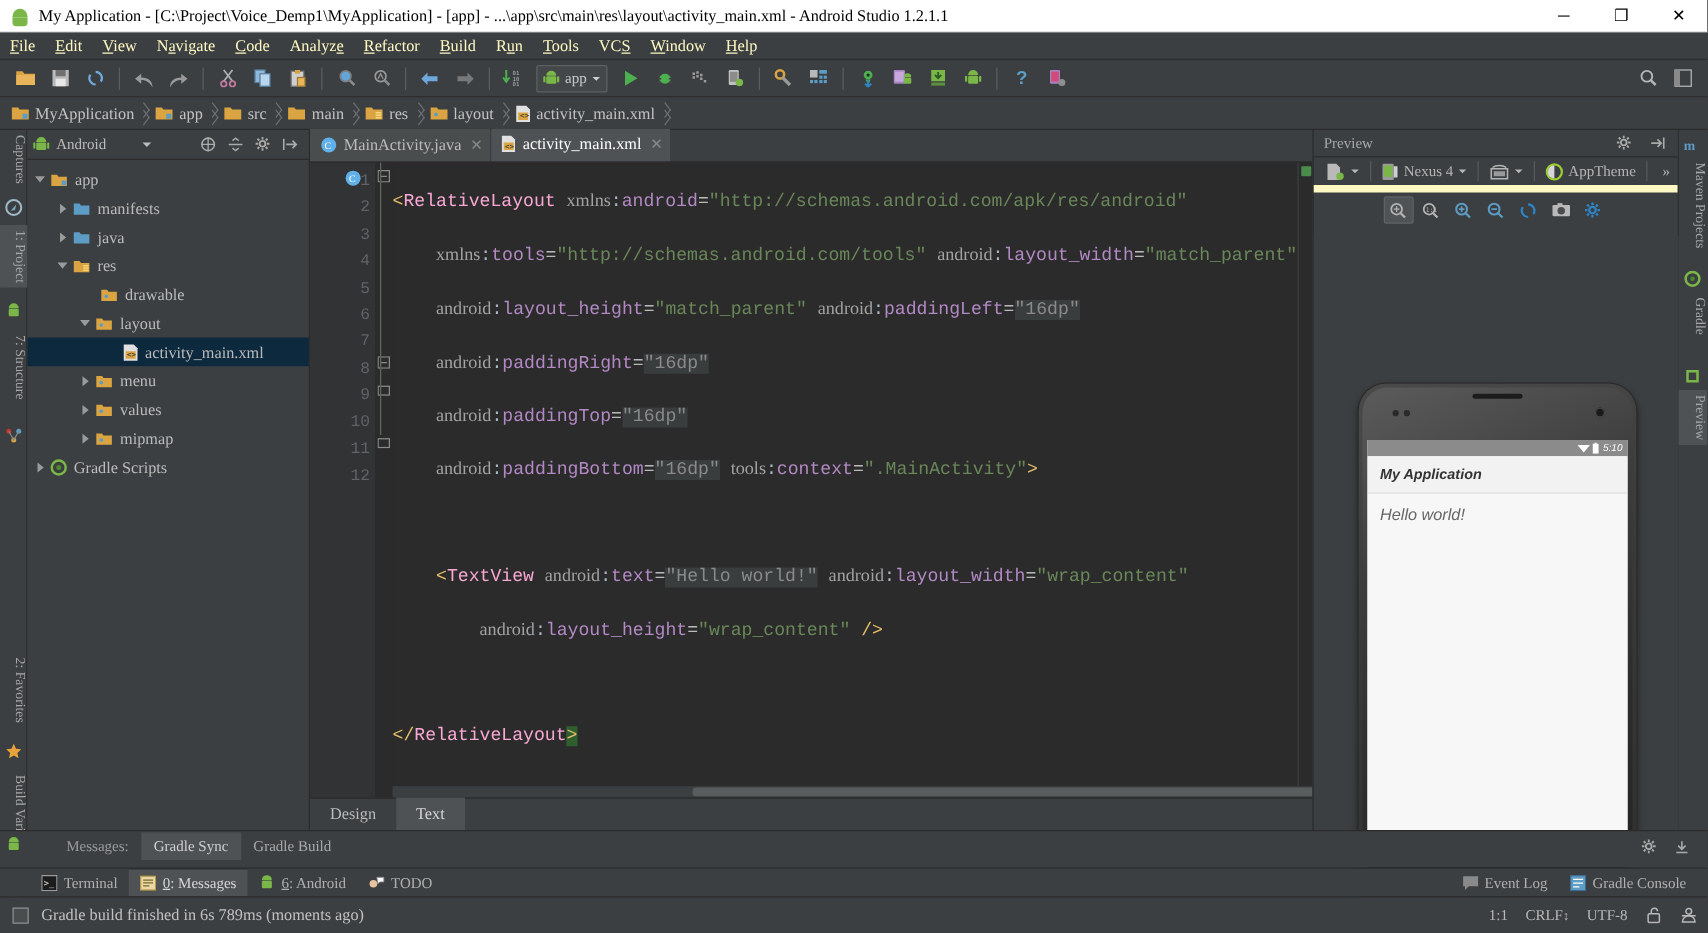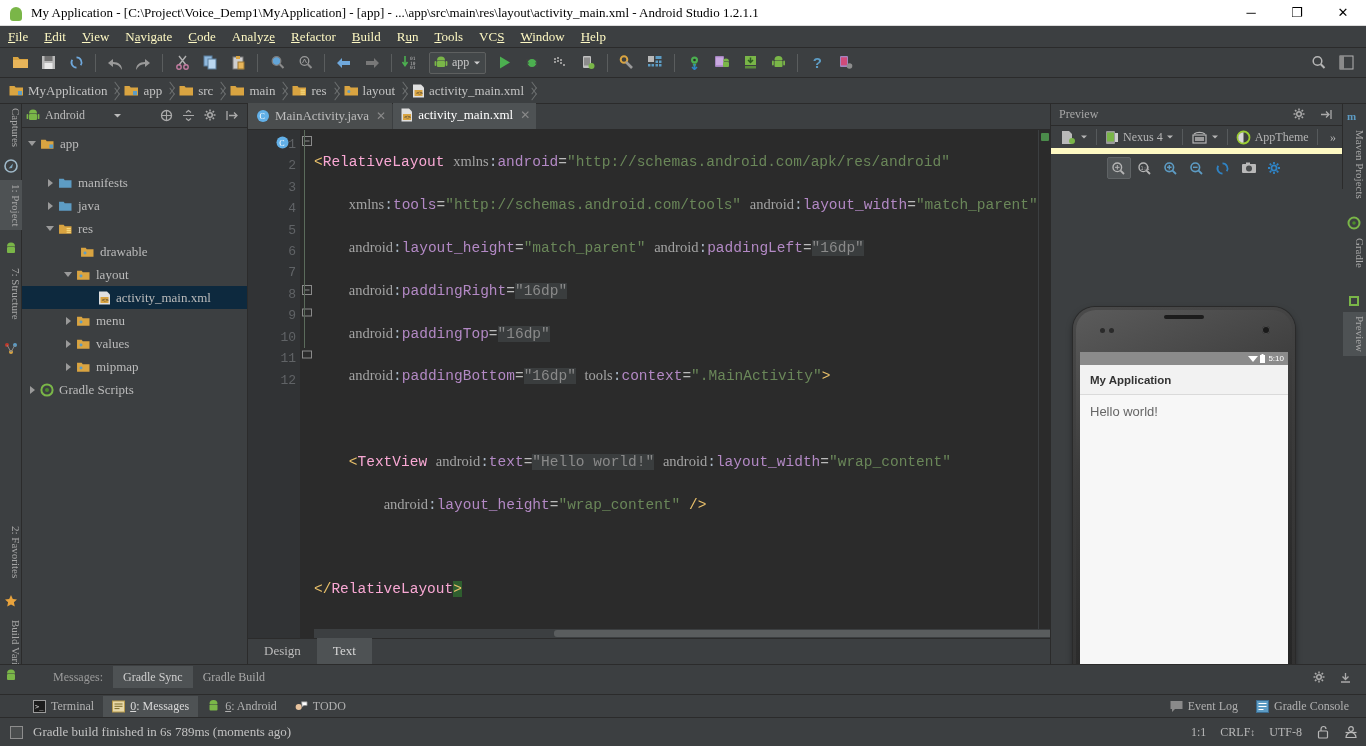--- a/index.html
+++ b/index.html
@@ -224,23 +224,23 @@
   #pvtb2 { height:28px; display:flex; align-items:center; justify-content:center; }
   .zbtn { width:24px; height:22px; display:flex; align-items:center; justify-content:center; margin:0 1px; border-radius:2px;}
   .zbtn.on { background:#4f5355; border:1px solid #5f6365; }
 
   #pvcanvas {
     position:absolute; left:0; top:85px; width:292px; height:475px; background:#3c3f41;
   }
 
   
   #phone {
-    position:absolute; left:22px; top:118px; width:222px; height:428px;
+    position:absolute; left:36px; top:118px; width:222px; height:428px;
     background: linear-gradient(160deg,#4a4a4a 0%, #3a3a3a 40%, #2f2f2f 100%);
-    border-radius:22px; box-shadow: 0 0 0 1px #2a2a2a, 0 3px 6px rgba(0,0,0,.5);
+    border-radius:22px; box-shadow: 0 0 0 1px #2a2a2a, 0 3px 6px rgba(0,0,0,.5); font-style: italic;
   }
   #phoneInner {
     position:absolute; left:3px; top:3px; width:216px; height:422px;
     border-radius:20px;
     background: linear-gradient(155deg,#5b5b5b 0%, #3d3d3d 30%, #2c2c2c 65%, #232323 100%);
   }
   #phoneSpeaker {
     position:absolute; left:50%; top:5px; transform:translateX(-50%);
     width:40px; height:4px; background:#1c1c1c; border-radius:2px;
   }
@@ -716,21 +716,21 @@
 
     <div class="trow" style="padding-left:4px;">
       <div class="arrow open"></div>
       <svg class="tfolder" width="15" height="13" viewBox="0 0 15 13">
           <path d="M0.5 2h5l1.2 1.6H14v8H0.5z" fill="#d9a441"></path>
           <rect x="9.5" y="7" width="4" height="4" fill="#5d9cc4"></rect>
         </svg>
       <span class="tlabel">app</span>
     </div>
 
-    <div class="trow" style="padding-left:22px;margin-top:16px;">
+    <div class="trow" style="padding-left:22px;">
       <div class="arrow closed"></div>
       <svg class="tfolder" width="15" height="13" viewBox="0 0 15 13">
           <path d="M0.5 2h5l1.2 1.6H14v8H0.5z" fill="#5d9cc4"></path>
         </svg>
       <span class="tlabel">manifests</span>
     </div>
 
     <div class="trow" style="padding-left:22px;">
       <div class="arrow closed"></div>
       <svg class="tfolder" width="15" height="13" viewBox="0 0 15 13">

